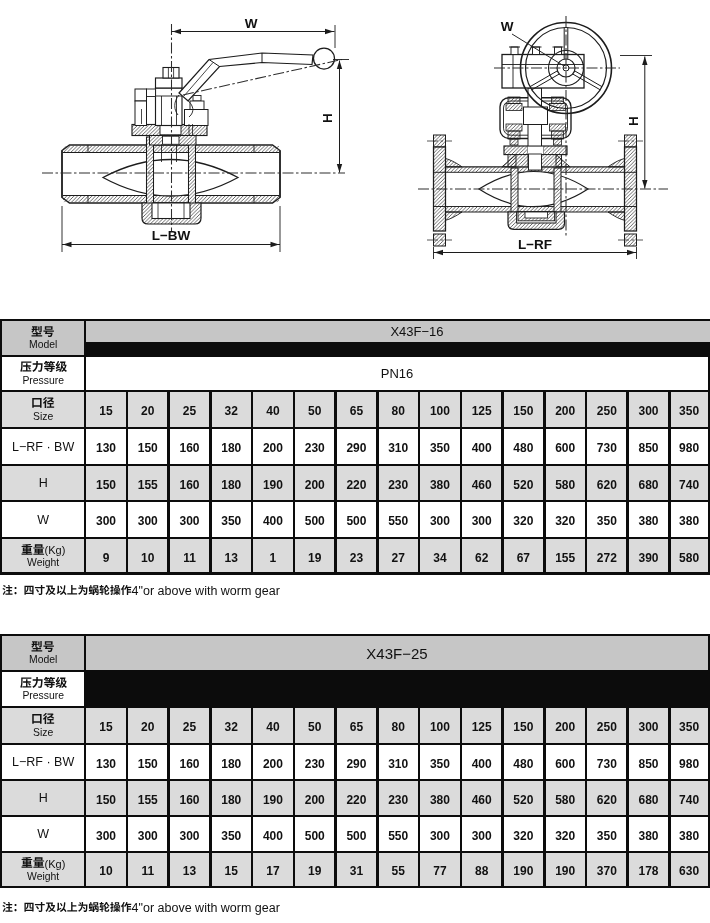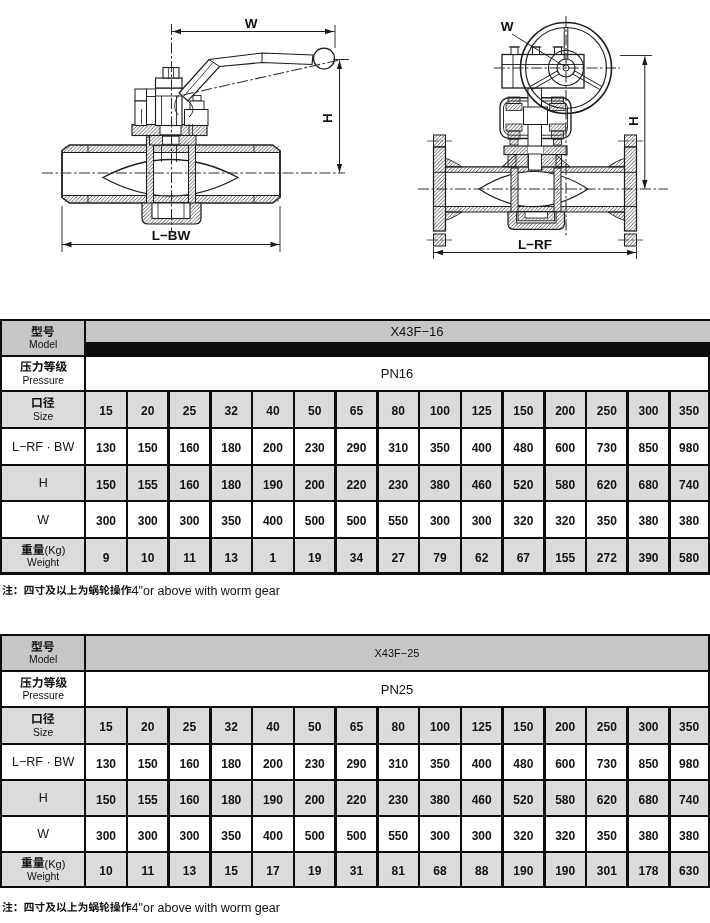--- a/index.html
+++ b/index.html
@@ -461,27 +461,27 @@
     <div style="position:absolute;left:211.6px;top:220.4px;width:39.3px;height:33.0px;background:#dbdbdb;display:flex;align-items:center;justify-content:center;">
       <span style="font-size:12px;font-weight:bold;color:#111;position:relative;top:1.8px">13</span>
     </div>
     <div style="position:absolute;left:253.3px;top:220.4px;width:39.3px;height:33.0px;background:#dbdbdb;display:flex;align-items:center;justify-content:center;">
       <span style="font-size:12px;font-weight:bold;color:#111;position:relative;top:1.8px">1</span>
     </div>
     <div style="position:absolute;left:295.1px;top:220.4px;width:39.3px;height:33.0px;background:#dbdbdb;display:flex;align-items:center;justify-content:center;">
       <span style="font-size:12px;font-weight:bold;color:#111;position:relative;top:1.8px">19</span>
     </div>
     <div style="position:absolute;left:336.8px;top:220.4px;width:39.3px;height:33.0px;background:#dbdbdb;display:flex;align-items:center;justify-content:center;">
-      <span style="font-size:12px;font-weight:bold;color:#111;position:relative;top:1.8px">34</span>
+      <span style="font-size:12px;font-weight:bold;color:#111;position:relative;top:1.8px">23</span>
     </div>
     <div style="position:absolute;left:378.5px;top:220.4px;width:39.3px;height:33.0px;background:#dbdbdb;display:flex;align-items:center;justify-content:center;">
       <span style="font-size:12px;font-weight:bold;color:#111;position:relative;top:1.8px">27</span>
     </div>
     <div style="position:absolute;left:420.3px;top:220.4px;width:39.3px;height:33.0px;background:#dbdbdb;display:flex;align-items:center;justify-content:center;">
-      <span style="font-size:12px;font-weight:bold;color:#111;position:relative;top:1.8px">79</span>
+      <span style="font-size:12px;font-weight:bold;color:#111;position:relative;top:1.8px">34</span>
     </div>
     <div style="position:absolute;left:462.0px;top:220.4px;width:39.3px;height:33.0px;background:#dbdbdb;display:flex;align-items:center;justify-content:center;">
       <span style="font-size:12px;font-weight:bold;color:#111;position:relative;top:1.8px">62</span>
     </div>
     <div style="position:absolute;left:503.7px;top:220.4px;width:39.3px;height:33.0px;background:#dbdbdb;display:flex;align-items:center;justify-content:center;">
       <span style="font-size:12px;font-weight:bold;color:#111;position:relative;top:1.8px">67</span>
     </div>
     <div style="position:absolute;left:545.5px;top:220.4px;width:39.3px;height:33.0px;background:#dbdbdb;display:flex;align-items:center;justify-content:center;">
       <span style="font-size:12px;font-weight:bold;color:#111;position:relative;top:1.8px">155</span>
     </div>
@@ -520,37 +520,34 @@
         <svg width="23.6" height="13.0" viewBox="0 0 23.6 13.0" style="display:block;margin:0 auto">
           <g fill="#111" transform="translate(0,9.91) scale(0.011800,-0.011800)">
             <use href="#g0" x="0"></use>
             <use href="#g1" x="1000"></use>
           </g>
         </svg>
         <div style="font-size:10.4px;color:#111;text-align:center;margin-top:0.5px">Model</div>
       </div>
     </div>
     <div style="position:absolute;left:86.4px;top:2.4px;width:621.2px;height:33.6px;background:#c6c6c6;display:flex;align-items:center;justify-content:center;">
-      <span style="font-size:11px;color:#111">X43F−25</span>
+      <span style="font-size:15px;color:#111">X43F−25</span>
     </div>
     <div style="position:absolute;left:2.4px;top:38.4px;width:81.6px;height:33.6px;background:#fff;display:flex;align-items:center;justify-content:center;">
       <div>
         <svg width="47.2" height="13.0" viewBox="0 0 47.2 13.0" style="display:block;margin:0 auto">
           <g fill="#111" transform="translate(0,9.91) scale(0.011800,-0.011800)">
             <use href="#g2" x="0"></use>
             <use href="#g3" x="1000"></use>
             <use href="#g4" x="2000"></use>
             <use href="#g5" x="3000"></use>
           </g>
         </svg>
         <div style="font-size:10.4px;color:#111;text-align:center;margin-top:0.5px">Pressure</div>
       </div>
-    </div>
-    <div style="position:absolute;left:86.4px;top:38.4px;width:621.2px;height:33.6px;background:#fff;display:flex;align-items:center;justify-content:center;">
-      <span style="font-size:13px;color:#111">PN25</span>
     </div>
     <div style="position:absolute;left:2.4px;top:74.4px;width:81.6px;height:34.6px;background:#dbdbdb;display:flex;align-items:center;justify-content:center;">
       <div>
         <svg width="23.6" height="13.0" viewBox="0 0 23.6 13.0" style="display:block;margin:0 auto">
           <g fill="#111" transform="translate(0,9.91) scale(0.011800,-0.011800)">
             <use href="#g6" x="0"></use>
             <use href="#g7" x="1000"></use>
           </g>
         </svg>
         <div style="font-size:10.4px;color:#111;text-align:center;margin-top:0.5px">Size</div>
@@ -774,36 +771,36 @@
     <div style="position:absolute;left:253.3px;top:219.4px;width:39.3px;height:32.2px;background:#dbdbdb;display:flex;align-items:center;justify-content:center;">
       <span style="font-size:12px;font-weight:bold;color:#111;position:relative;top:1.8px">17</span>
     </div>
     <div style="position:absolute;left:295.1px;top:219.4px;width:39.3px;height:32.2px;background:#dbdbdb;display:flex;align-items:center;justify-content:center;">
       <span style="font-size:12px;font-weight:bold;color:#111;position:relative;top:1.8px">19</span>
     </div>
     <div style="position:absolute;left:336.8px;top:219.4px;width:39.3px;height:32.2px;background:#dbdbdb;display:flex;align-items:center;justify-content:center;">
       <span style="font-size:12px;font-weight:bold;color:#111;position:relative;top:1.8px">31</span>
     </div>
     <div style="position:absolute;left:378.5px;top:219.4px;width:39.3px;height:32.2px;background:#dbdbdb;display:flex;align-items:center;justify-content:center;">
-      <span style="font-size:12px;font-weight:bold;color:#111;position:relative;top:1.8px">81</span>
+      <span style="font-size:12px;font-weight:bold;color:#111;position:relative;top:1.8px">55</span>
     </div>
     <div style="position:absolute;left:420.3px;top:219.4px;width:39.3px;height:32.2px;background:#dbdbdb;display:flex;align-items:center;justify-content:center;">
-      <span style="font-size:12px;font-weight:bold;color:#111;position:relative;top:1.8px">68</span>
+      <span style="font-size:12px;font-weight:bold;color:#111;position:relative;top:1.8px">77</span>
     </div>
     <div style="position:absolute;left:462.0px;top:219.4px;width:39.3px;height:32.2px;background:#dbdbdb;display:flex;align-items:center;justify-content:center;">
       <span style="font-size:12px;font-weight:bold;color:#111;position:relative;top:1.8px">88</span>
     </div>
     <div style="position:absolute;left:503.7px;top:219.4px;width:39.3px;height:32.2px;background:#dbdbdb;display:flex;align-items:center;justify-content:center;">
       <span style="font-size:12px;font-weight:bold;color:#111;position:relative;top:1.8px">190</span>
     </div>
     <div style="position:absolute;left:545.5px;top:219.4px;width:39.3px;height:32.2px;background:#dbdbdb;display:flex;align-items:center;justify-content:center;">
       <span style="font-size:12px;font-weight:bold;color:#111;position:relative;top:1.8px">190</span>
     </div>
     <div style="position:absolute;left:587.2px;top:219.4px;width:39.3px;height:32.2px;background:#dbdbdb;display:flex;align-items:center;justify-content:center;">
-      <span style="font-size:12px;font-weight:bold;color:#111;position:relative;top:1.8px">301</span>
+      <span style="font-size:12px;font-weight:bold;color:#111;position:relative;top:1.8px">370</span>
     </div>
     <div style="position:absolute;left:628.9px;top:219.4px;width:39.3px;height:32.2px;background:#dbdbdb;display:flex;align-items:center;justify-content:center;">
       <span style="font-size:12px;font-weight:bold;color:#111;position:relative;top:1.8px">178</span>
     </div>
     <div style="position:absolute;left:670.7px;top:219.4px;width:36.9px;height:32.2px;background:#dbdbdb;display:flex;align-items:center;justify-content:center;">
       <span style="font-size:12px;font-weight:bold;color:#111;position:relative;top:1.8px">630</span>
     </div>
   </div>
 <div style="position:absolute;left:2px;top:901px;display:flex;align-items:center">
     <svg width="129.6" height="11.9" viewBox="0 0 129.6 11.9" style="display:block;">

